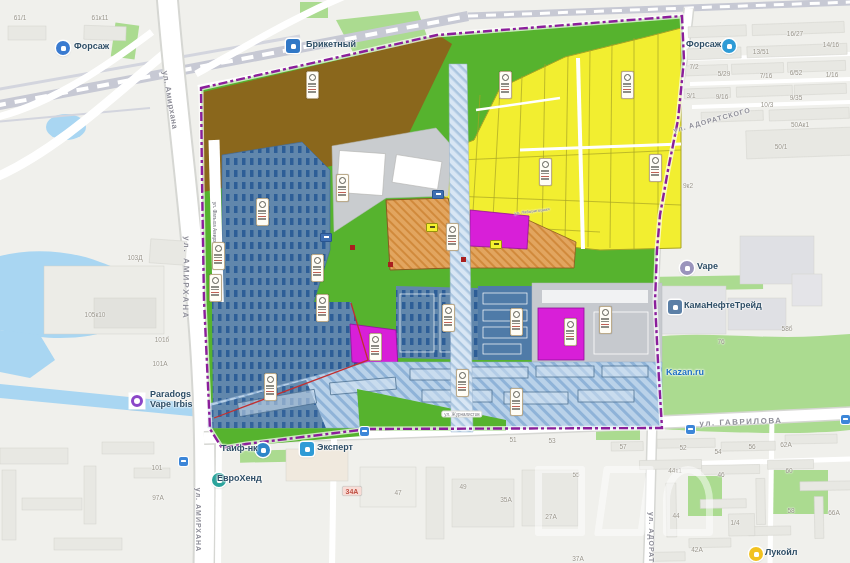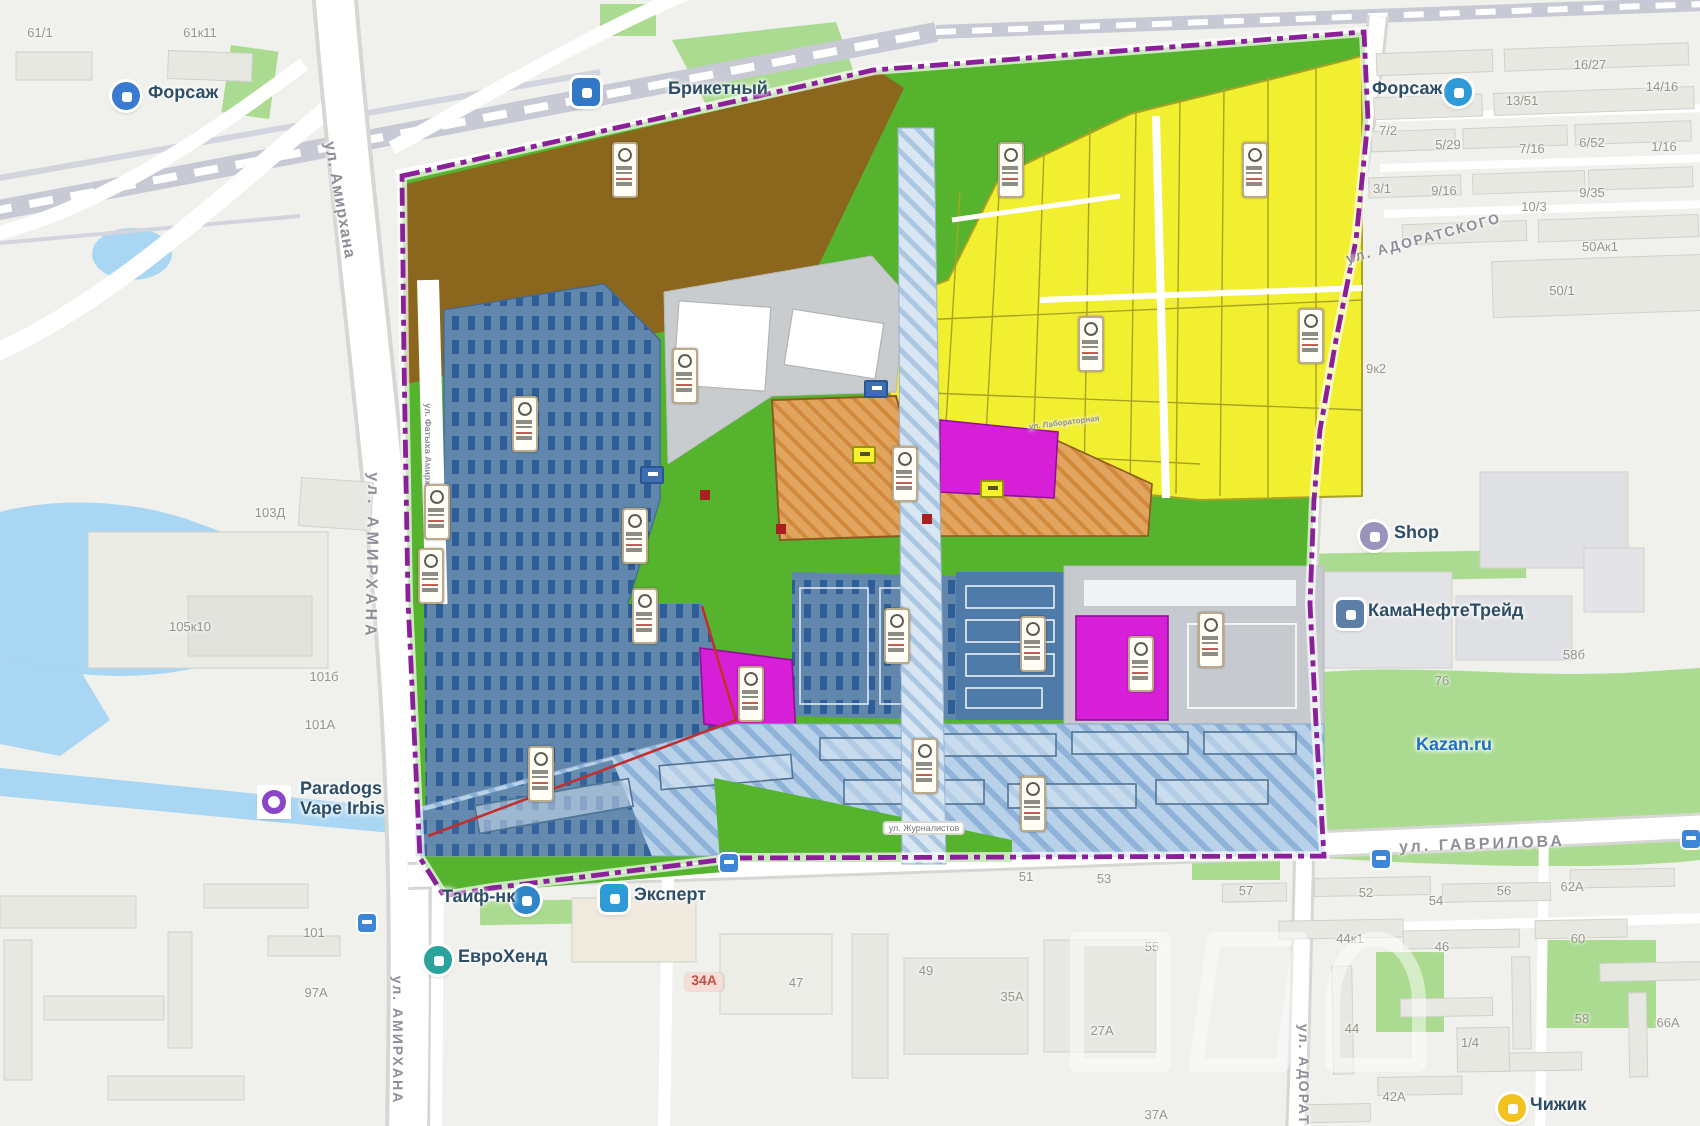--- a/index.html
+++ b/index.html
@@ -1,21 +1,21 @@
 <!DOCTYPE html>
 <html><head>
 <meta charset="utf-8">
 <style>
   html,body{margin:0;padding:0;background:#888;}
   #map{position:relative;width:850px;height:563px;overflow:hidden;background:#f0f0ec;
        font-family:"Liberation Sans","DejaVu Sans",sans-serif;cursor:grab;}
   #map svg{position:absolute;left:0;top:0;}
   .poi-tx{position:absolute;color:#2e4e66;font-weight:bold;font-size:9px;line-height:1.1;
           text-shadow:0 0 2px #fff,0 0 2px #fff,0 0 3px #fff;white-space:pre-line;}
-  .poi-tx.link{color:#1d6fc0;margin-left:42px;}
+  .poi-tx.link{color:#1d6fc0;}
   .poi-ic{position:absolute;box-sizing:border-box;display:flex;align-items:center;justify-content:center;
           box-shadow:0 0 0 1.5px #fff,0 1px 2px rgba(0,0,0,.35);}
   .poi-ic.circle{border-radius:50%;}
   .poi-ic.square{border-radius:3px;}
   .poi-ic .g{display:block;width:5px;height:5px;background:#fff;border-radius:1.5px;}
   .poi-ic.ring{background:#fff !important;}
   .poi-ic.ring .g{width:6px;height:6px;border-radius:50%;background:#fff;border:3px solid currentColor;}
   .street{position:absolute;color:#8f8f99;font-weight:bold;text-shadow:0 0 2px #fff,0 0 2px #fff;transform-origin:center;}
   .street.boxed{background:#fff;border:0.5px solid #d8d8d2;border-radius:2px;padding:0 2px;color:#77777f;
           text-shadow:none;font-weight:normal;}
@@ -237,29 +237,29 @@
 </svg>
 
 <div id="overlay">
       <div class="poi-ic circle" style="left: 56px; top: 41px; width: 14px; height: 14px; background: rgb(58, 123, 208); color: rgb(58, 123, 208);">
         <span class="g"></span>
       </div>
       <div class="poi-tx" style="left: 74px; top: 42px;">Форсаж</div>
       <div class="poi-ic square" style="left: 286px; top: 39px; width: 14px; height: 14px; background: rgb(49, 120, 198); color: rgb(49, 120, 198);">
         <span class="g"></span>
       </div>
-      <div class="poi-tx" style="left: 306px; top: 40px; margin-left: 28px;">Брикетный</div>
+      <div class="poi-tx" style="left: 306px; top: 40px;">Брикетный</div>
       <div class="poi-ic circle" style="left: 722px; top: 39px; width: 14px; height: 14px; background: rgb(46, 155, 214); color: rgb(46, 155, 214);">
         <span class="g"></span>
       </div>
       <div class="poi-tx" style="left: 686px; top: 40px;">Форсаж</div>
       <div class="poi-ic circle" style="left: 680px; top: 261px; width: 14px; height: 14px; background: rgb(154, 148, 188); color: rgb(154, 148, 188);">
         <span class="g"></span>
       </div>
-      <div class="poi-tx" style="left: 697px; top: 262px;">Shop</div>
+      <div class="poi-tx" style="left: 697px; top: 262px;">Vape</div>
       <div class="poi-ic square" style="left: 668px; top: 300px; width: 14px; height: 14px; background: rgb(91, 127, 166); color: rgb(91, 127, 166);">
         <span class="g"></span>
       </div>
       <div class="poi-tx" style="left: 684px; top: 301px;">КамаНефтеТрейд</div>
       <div class="poi-tx link" style="left: 666px; top: 368px; color: rgb(29, 111, 192);">Kazan.ru</div>
       <div class="poi-ic ring" style="left: 130px; top: 394px; width: 14px; height: 14px; background: rgb(139, 70, 200); color: rgb(139, 70, 200);">
         <span class="g"></span>
       </div>
       <div class="poi-tx" style="left: 150px; top: 390px;">Paradogs
 Vape Irbis</div>
@@ -267,25 +267,25 @@
         <span class="g"></span>
       </div>
       <div class="poi-tx" style="left: 221px; top: 444px;">Таиф-нк</div>
       <div class="poi-ic square" style="left: 300px; top: 442px; width: 14px; height: 14px; background: rgb(46, 155, 214); color: rgb(46, 155, 214);">
         <span class="g"></span>
       </div>
       <div class="poi-tx" style="left: 317px; top: 443px;">Эксперт</div>
       <div class="poi-ic circle" style="left: 212px; top: 473px; width: 14px; height: 14px; background: rgb(42, 163, 155); color: rgb(42, 163, 155);">
         <span class="g"></span>
       </div>
-      <div class="poi-tx" style="left: 229px; top: 474px;">ЕвроХенд</div>
+      <div class="poi-tx" style="left: 217px; top: 474px;">ЕвроХенд</div>
       <div class="poi-ic circle" style="left: 749px; top: 547px; width: 14px; height: 14px; background: rgb(242, 194, 31); color: rgb(242, 194, 31);">
         <span class="g"></span>
       </div>
-      <div class="poi-tx" style="left: 765px; top: 548px;">Чижик</div>
+      <div class="poi-tx" style="left: 765px; top: 548px;">Лукойл</div>
       <div class="street" style="left: 170px; top: 100px; font-size: 8px; letter-spacing: 0.5px; transform: translate(-50%, -50%) rotate(80deg);">ул. Амирхана</div>
       <div class="street" style="left: 186px; top: 278px; font-size: 8px; letter-spacing: 2px; transform: translate(-50%, -50%) rotate(91deg);">ул. АМИРХАНА</div>
       <div class="street" style="left: 198px; top: 520px; font-size: 7px; letter-spacing: 1px; transform: translate(-50%, -50%) rotate(90deg);">ул. АМИРХАНА</div>
       <div class="street" style="left: 712px; top: 120px; font-size: 7px; letter-spacing: 1px; transform: translate(-50%, -50%) rotate(-15deg);">ул. АДОРАТСКОГО</div>
       <div class="street" style="left: 651px; top: 552px; font-size: 7px; letter-spacing: 1px; transform: translate(-50%, -50%) rotate(90deg);">ул. АДОРАТСКОГО</div>
       <div class="street" style="left: 741px; top: 422px; font-size: 8px; letter-spacing: 1.5px; transform: translate(-50%, -50%) rotate(-2deg);">ул. ГАВРИЛОВА</div>
       <div class="street" style="left: 214px; top: 226px; font-size: 4.5px; letter-spacing: 0px; transform: translate(-50%, -50%) rotate(90deg);">ул. Фатыха Амирхана</div>
       <div class="street boxed" style="left: 462px; top: 414px; font-size: 4.5px; letter-spacing: 0px; transform: translate(-50%, -50%) rotate(0deg);">ул. Журналистов</div>
       <div class="street" style="left: 532px; top: 211px; font-size: 4px; letter-spacing: 0px; transform: translate(-50%, -50%) rotate(-7deg);">ул. Лабораторная</div>
       <div class="hnum" style="left: 20px; top: 17px;">61/1</div>

